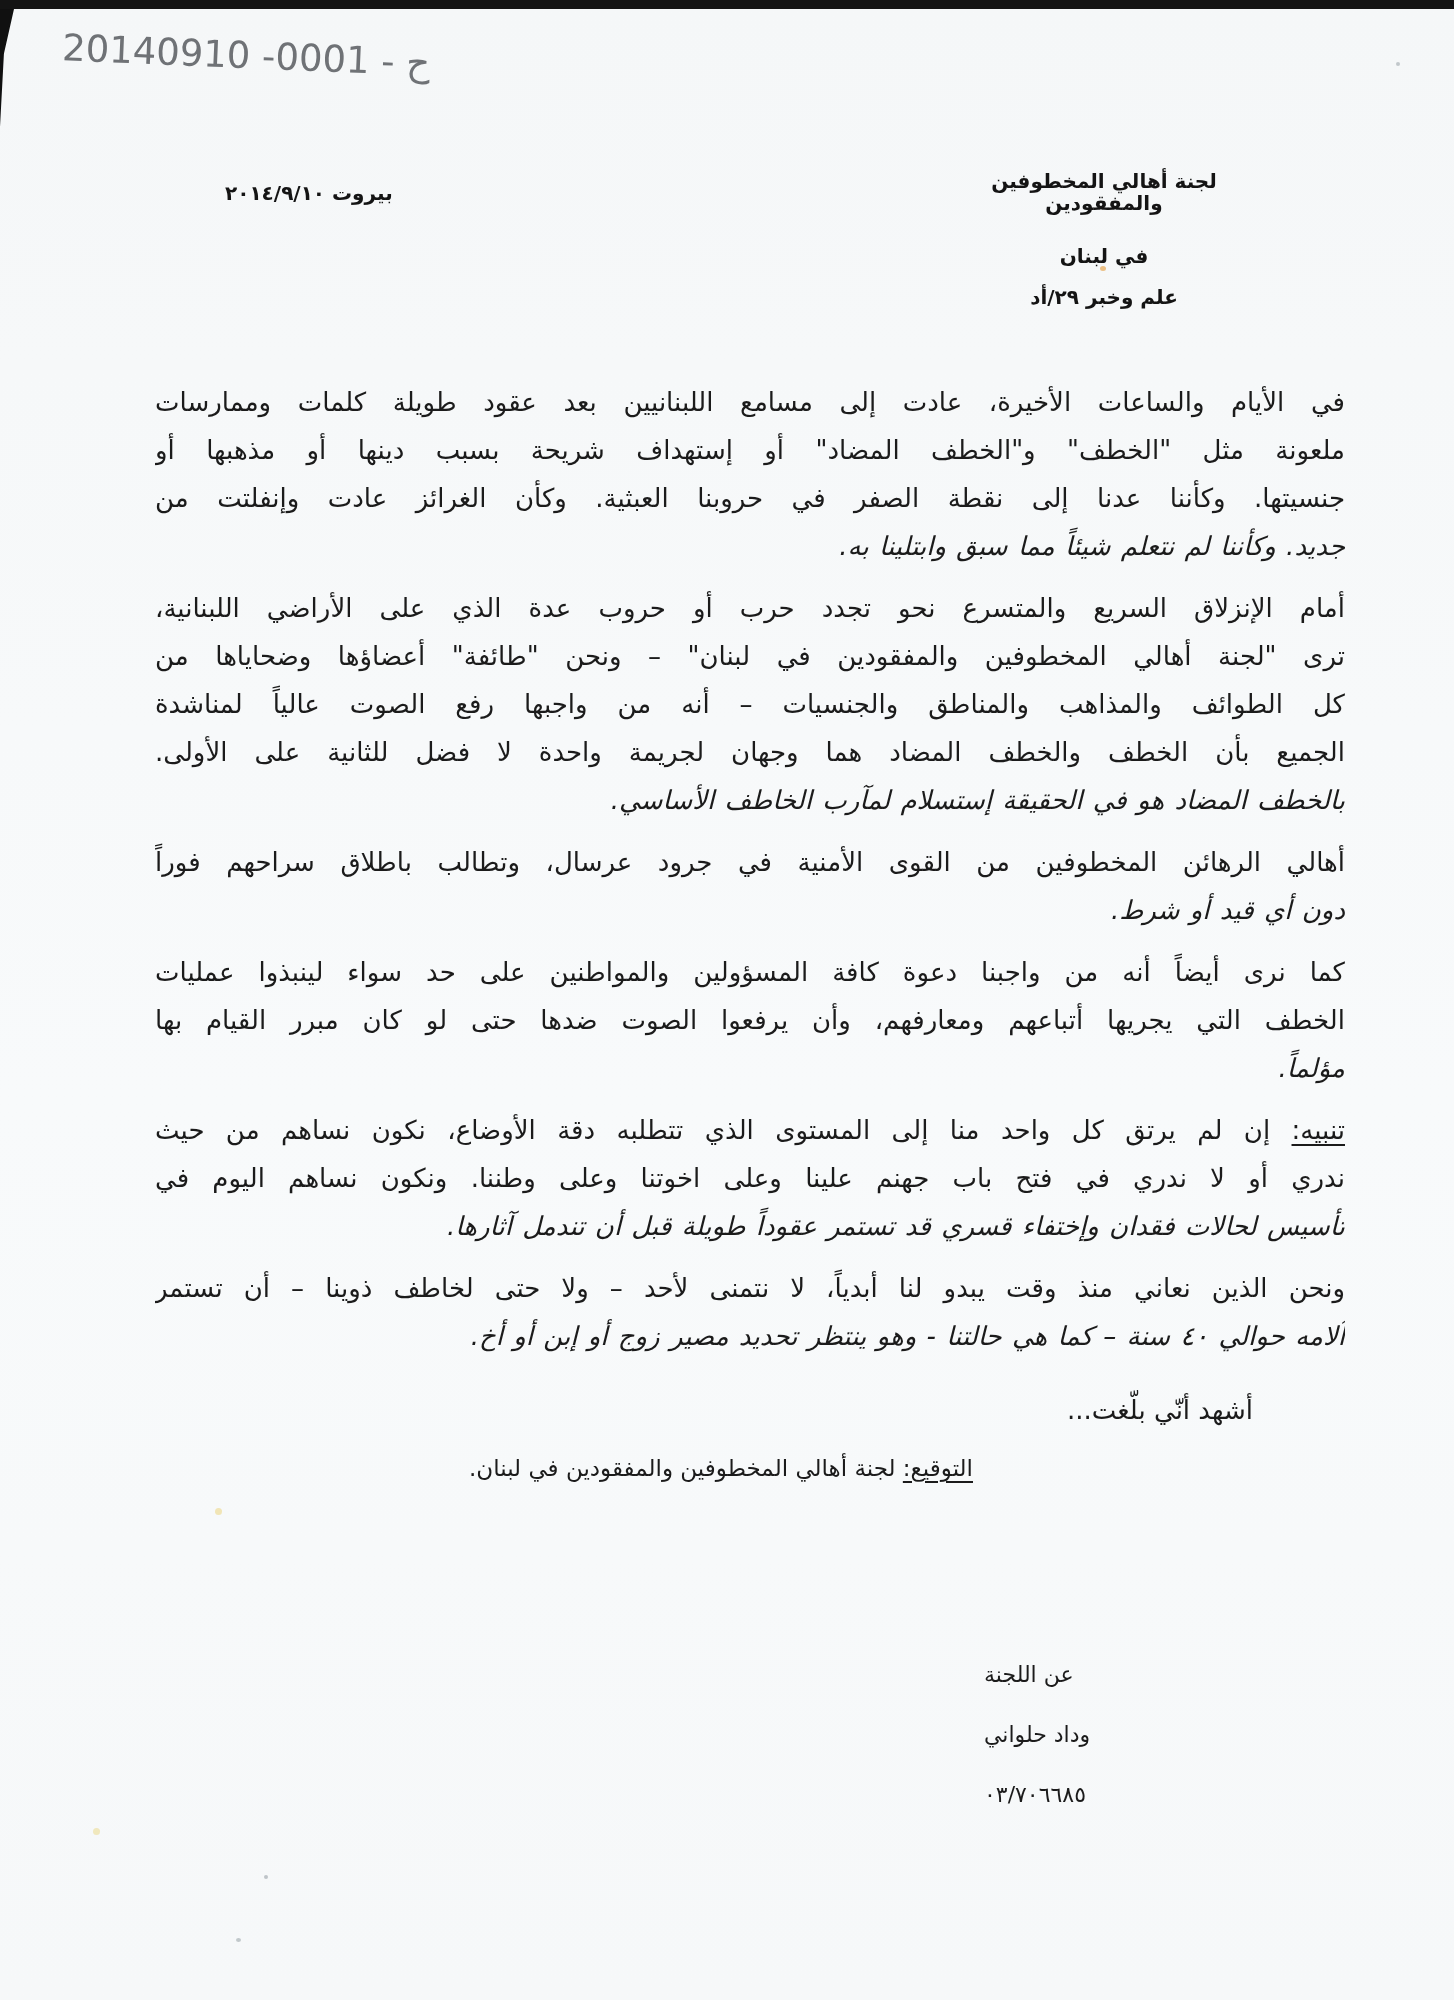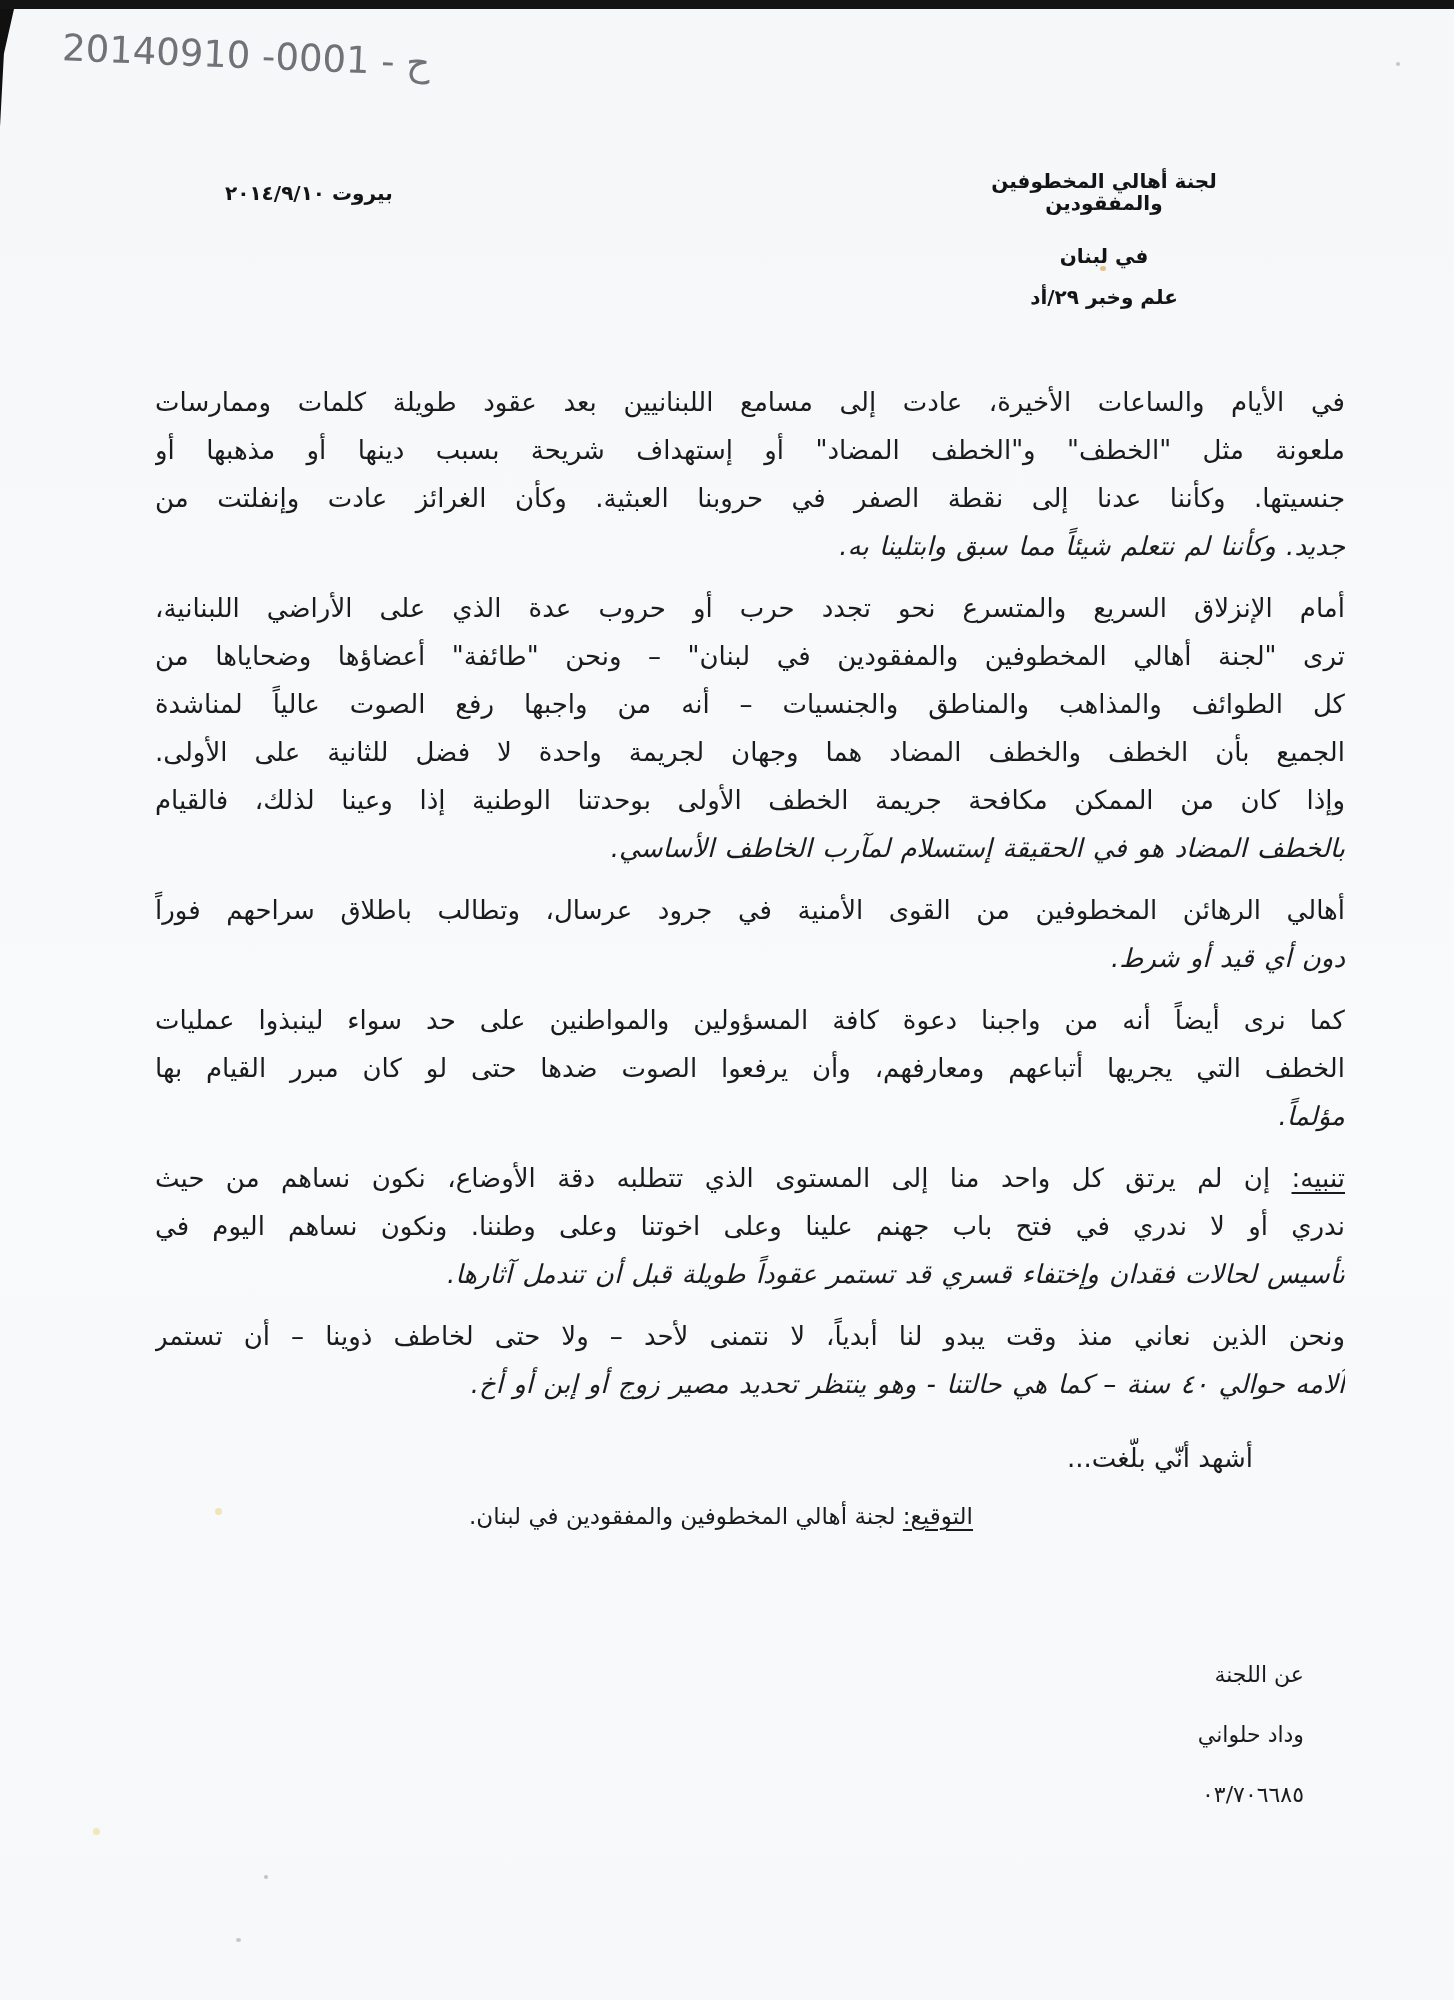--- a/index.html
+++ b/index.html
@@ -66,21 +66,21 @@
   }
   .signature-line{
     margin-top:10px;height:48px;line-height:48px;
     text-align:right;padding-right:372px;
     font-size:23px;
   }
 
   
   .signatory{
     position:absolute;top:1645px;right:150px;width:320px;
-    direction:rtl;text-align:right;
+    direction:rtl;text-align:left;
     font-size:22px;color:#1b1b1b;
   }
   .signatory div{line-height:60px;}
 </style>
 </head>
 <body>
 
 <div class="page">
 
   <div class="scan-top-bar"></div>
@@ -109,21 +109,20 @@
       <div class="line">ملعونة مثل "الخطف" و"الخطف المضاد" أو إستهداف شريحة بسبب دينها أو مذهبها أو</div>
       <div class="line">جنسيتها. وكأننا عدنا إلى نقطة الصفر في حروبنا العبثية. وكأن الغرائز عادت وإنفلتت من</div>
       <div class="line last">جديد. وكأننا لم نتعلم شيئاً مما سبق وابتلينا به.</div>
     </div>
 
     <div class="para">
       <div class="line">أمام الإنزلاق السريع والمتسرع نحو تجدد حرب أو حروب عدة الذي على الأراضي اللبنانية،</div>
       <div class="line">ترى "لجنة أهالي المخطوفين والمفقودين في لبنان" – ونحن "طائفة" أعضاؤها وضحاياها من</div>
       <div class="line">كل الطوائف والمذاهب والمناطق والجنسيات – أنه من واجبها رفع الصوت عالياً لمناشدة</div>
       <div class="line">الجميع بأن الخطف والخطف المضاد هما وجهان لجريمة واحدة لا فضل للثانية على الأولى.</div>
-      <div class="line">وإذا كان من الممكن مكافحة جريمة الخطف الأولى بوحدتنا الوطنية إذا وعينا لذلك، فالقيام</div>
       <div class="line last">بالخطف المضاد هو في الحقيقة إستسلام لمآرب الخاطف الأساسي.</div>
     </div>
 
     <div class="para">
       <div class="line">أهالي الرهائن المخطوفين من القوى الأمنية في جرود عرسال، وتطالب باطلاق سراحهم فوراً</div>
       <div class="line last">دون أي قيد أو شرط.</div>
     </div>
 
     <div class="para">
       <div class="line">كما نرى أيضاً أنه من واجبنا دعوة كافة المسؤولين والمواطنين على حد سواء لينبذوا عمليات</div>

